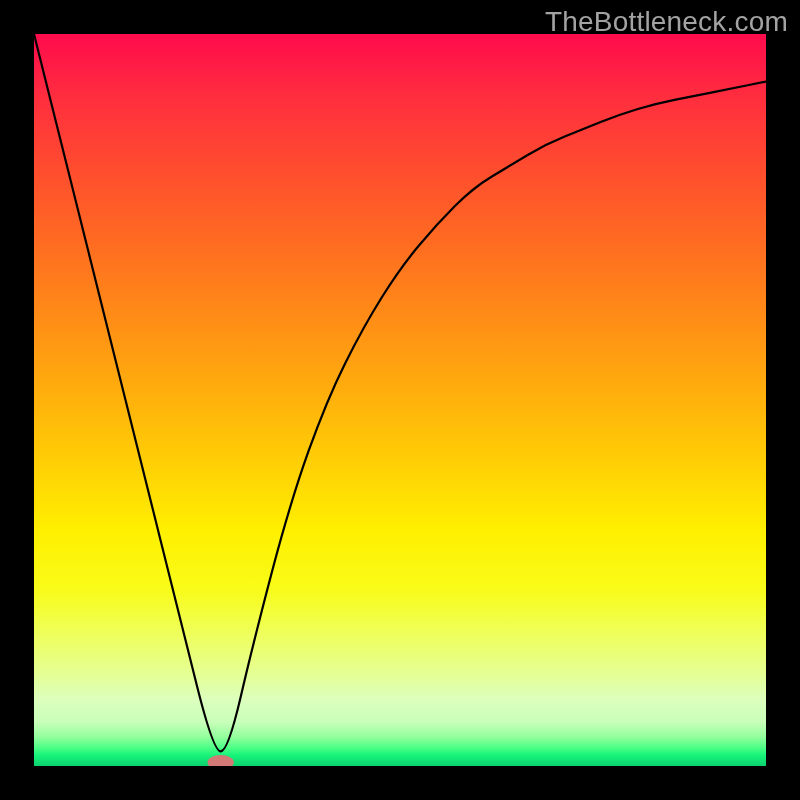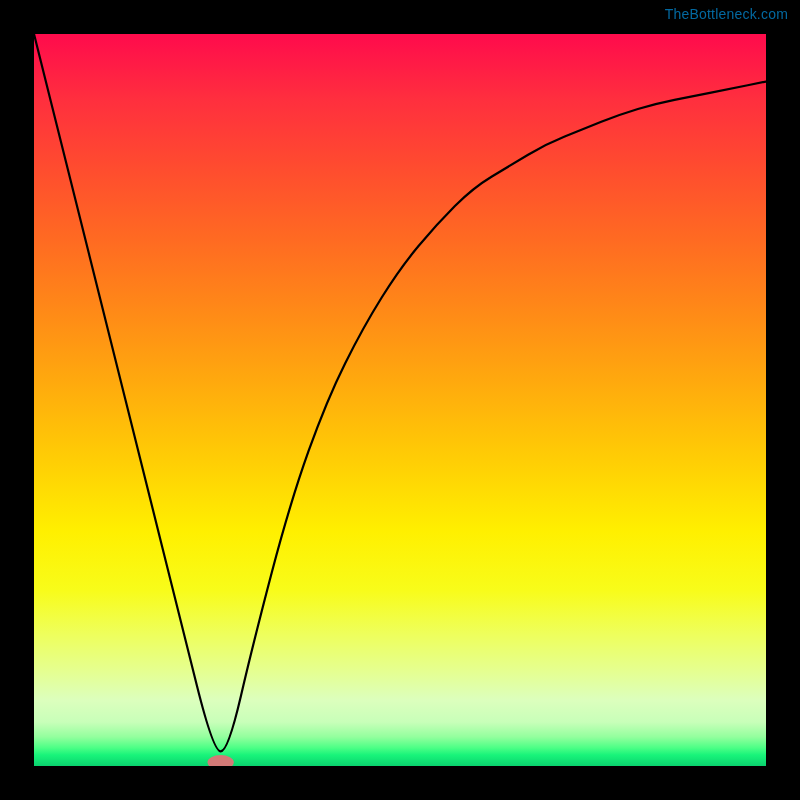--- a/index.html
+++ b/index.html
@@ -44,22 +44,22 @@
       #4dff86 97.5%,
       #18f47a 98.5%,
       #0ad26e 100%
     );
   }
   
   .watermark {
     position: absolute;
     right: 12px;
     top: 6px;
-    color: #0369a1;
-    font-size: 14px;
+    color: #a3a3a3;
+    font-size: 28px;
     font-weight: 500;
     letter-spacing: 0.2px;
     user-select: none;
   }
   
   .overlay {
     position: absolute;
     left: 0;
     top: 0;
     width: 732px;

